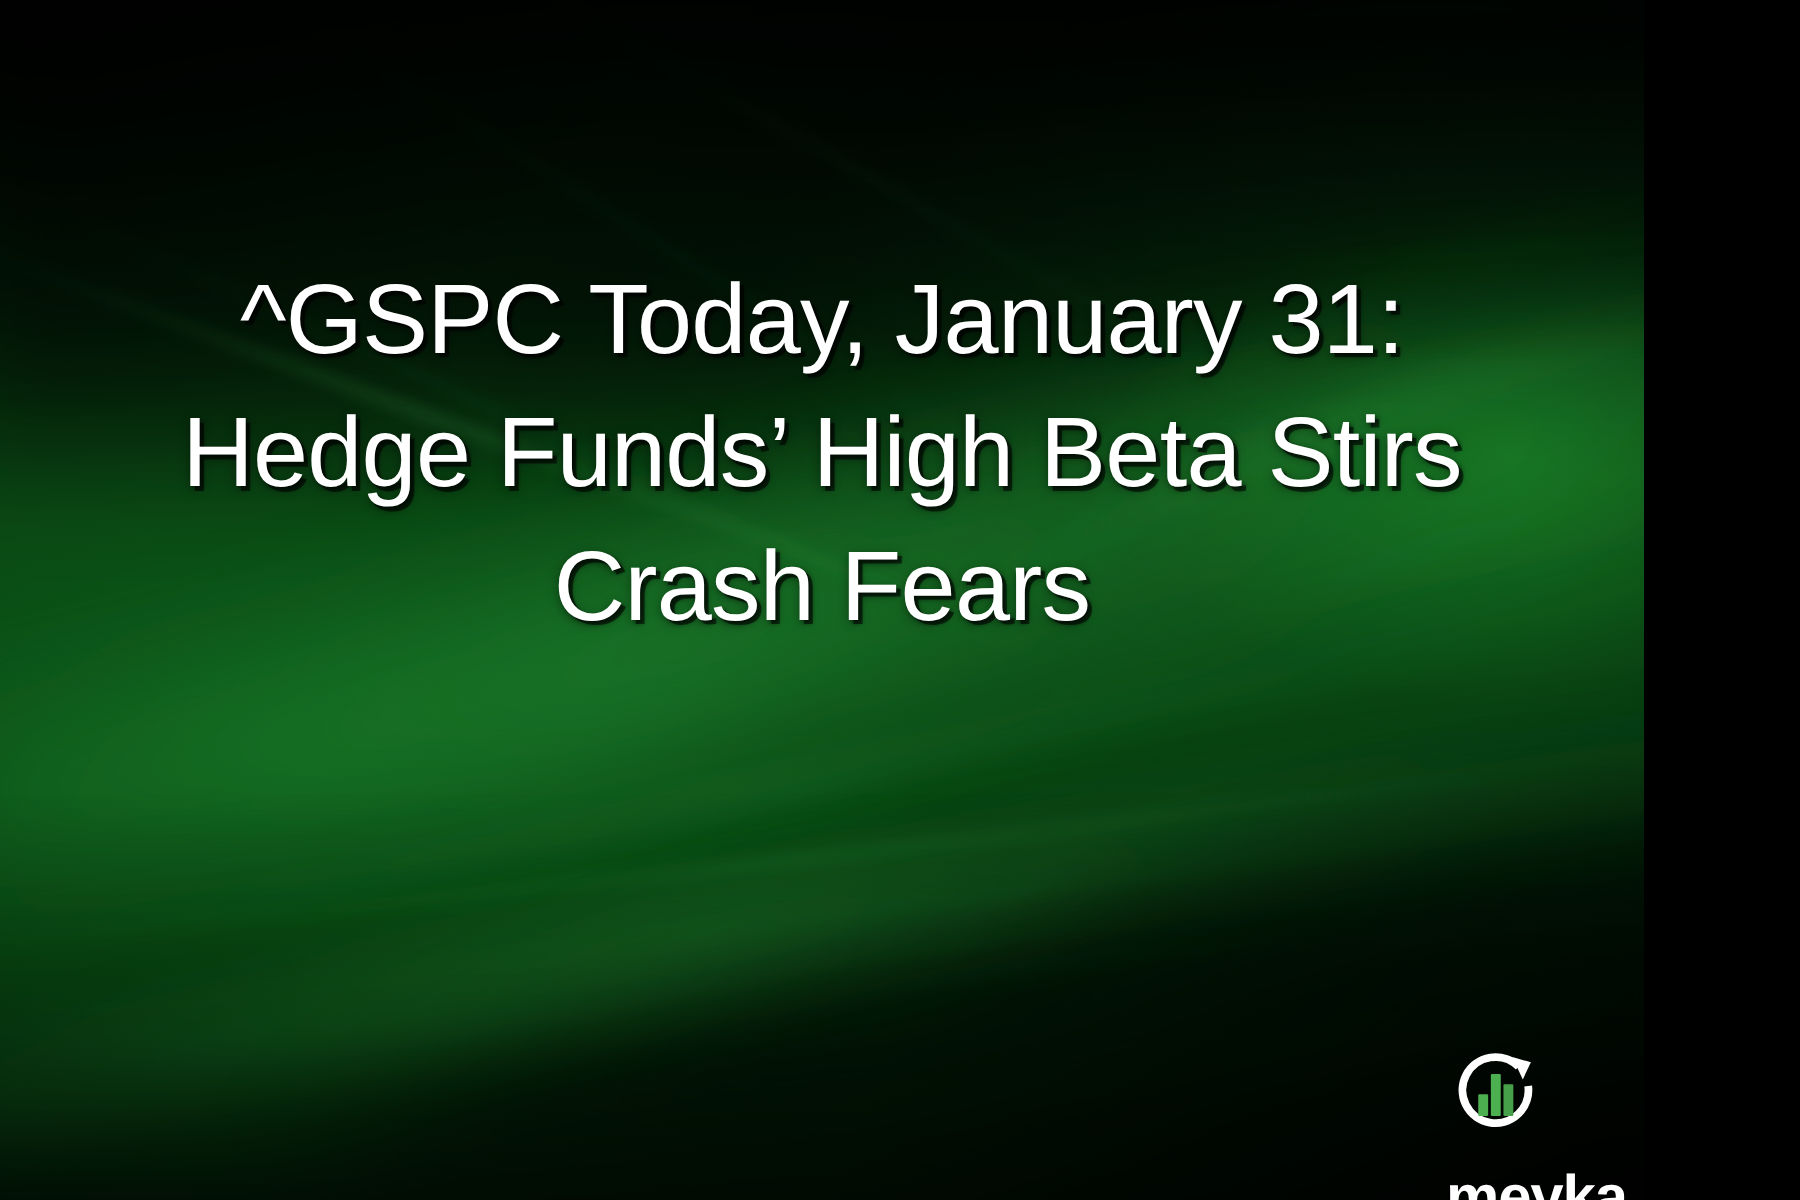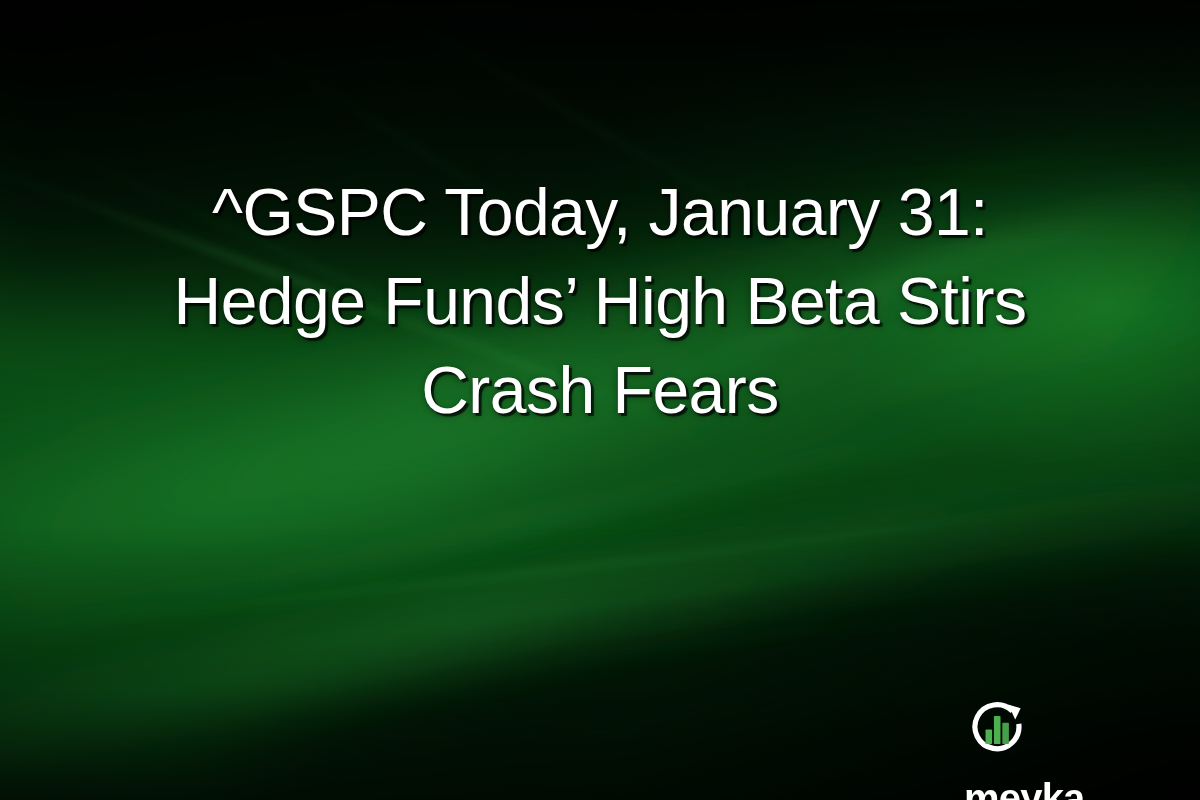--- a/index.html
+++ b/index.html
@@ -7,21 +7,21 @@
     margin: 0;
     padding: 0;
     background: #000;
   }
   body {
     font-family: "Liberation Sans", sans-serif;
   }
 
   .card {
     position: relative;
-    width: 1200px;
+    width: 1096px;
     height: 800px;
     overflow: hidden;
     background: #ef4444;
   }
 
   
   .bg-base {
     position: absolute;
     inset: 0;
     background:

